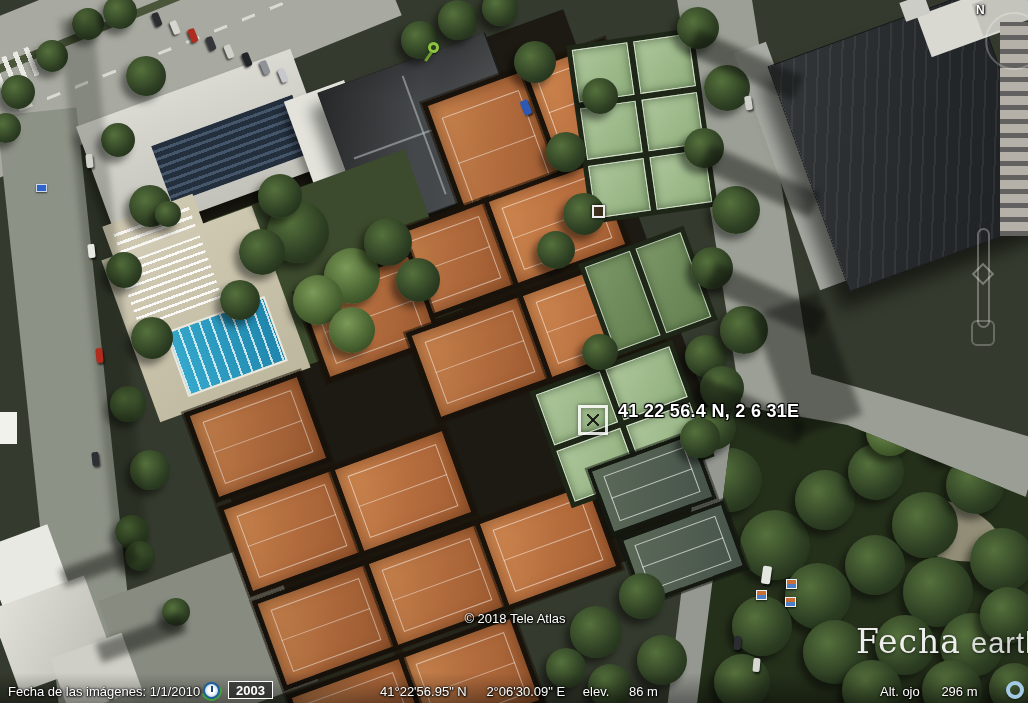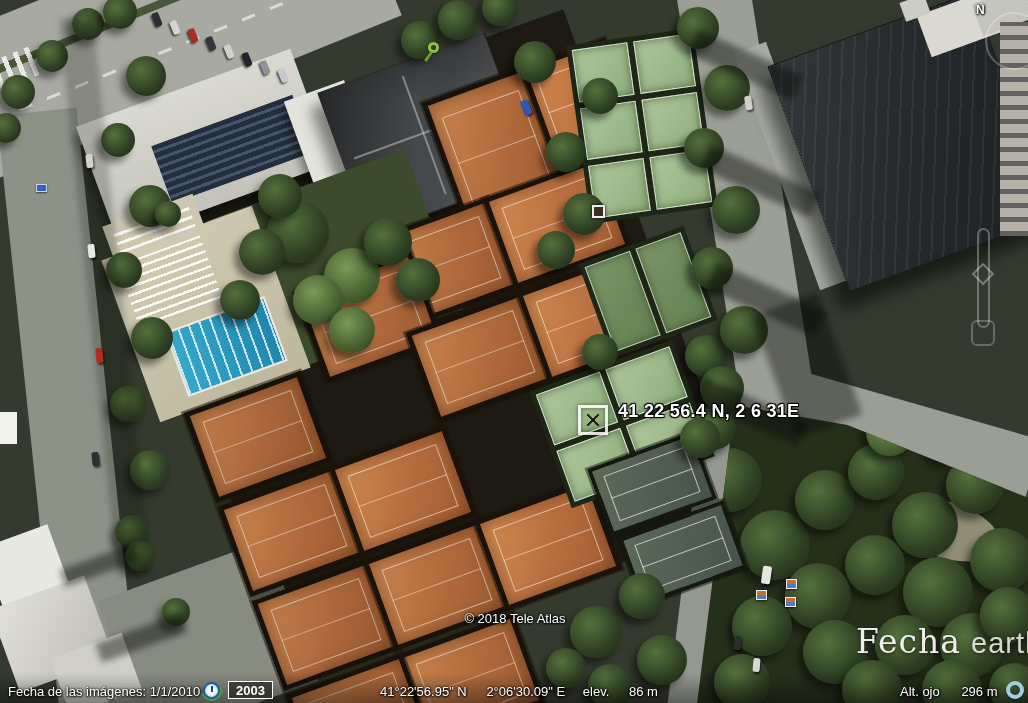--- a/index.html
+++ b/index.html
@@ -294,19 +294,19 @@
   </div>
   <div id="yearbox">2003</div>
 
   <div class="ovtxt statustxt" style="left:380px;top:684px;white-space:nowrap;">
     <span>41°22'56.95" N</span>
     <span style="margin-left:16px;">2°06'30.09" E</span>
     <span style="margin-left:14px;">elev.</span>
     <span style="margin-left:16px;">86 m</span>
   </div>
 
-  <div class="ovtxt statustxt" style="left:900px;top:684px;white-space:nowrap;">
+  <div class="ovtxt statustxt" style="left:880px;top:684px;white-space:nowrap;">
     <span>Alt. ojo</span>
     <span style="margin-left:18px;">296 m</span>
   </div>
   <div class="abs" style="left:1006px;top:681px;width:18px;height:18px;border:4.5px solid #a3cbe6;border-radius:50%;box-shadow:0 1px 2px rgba(0,0,0,.5);"></div>
 
 </div>
 
 </body></html>

